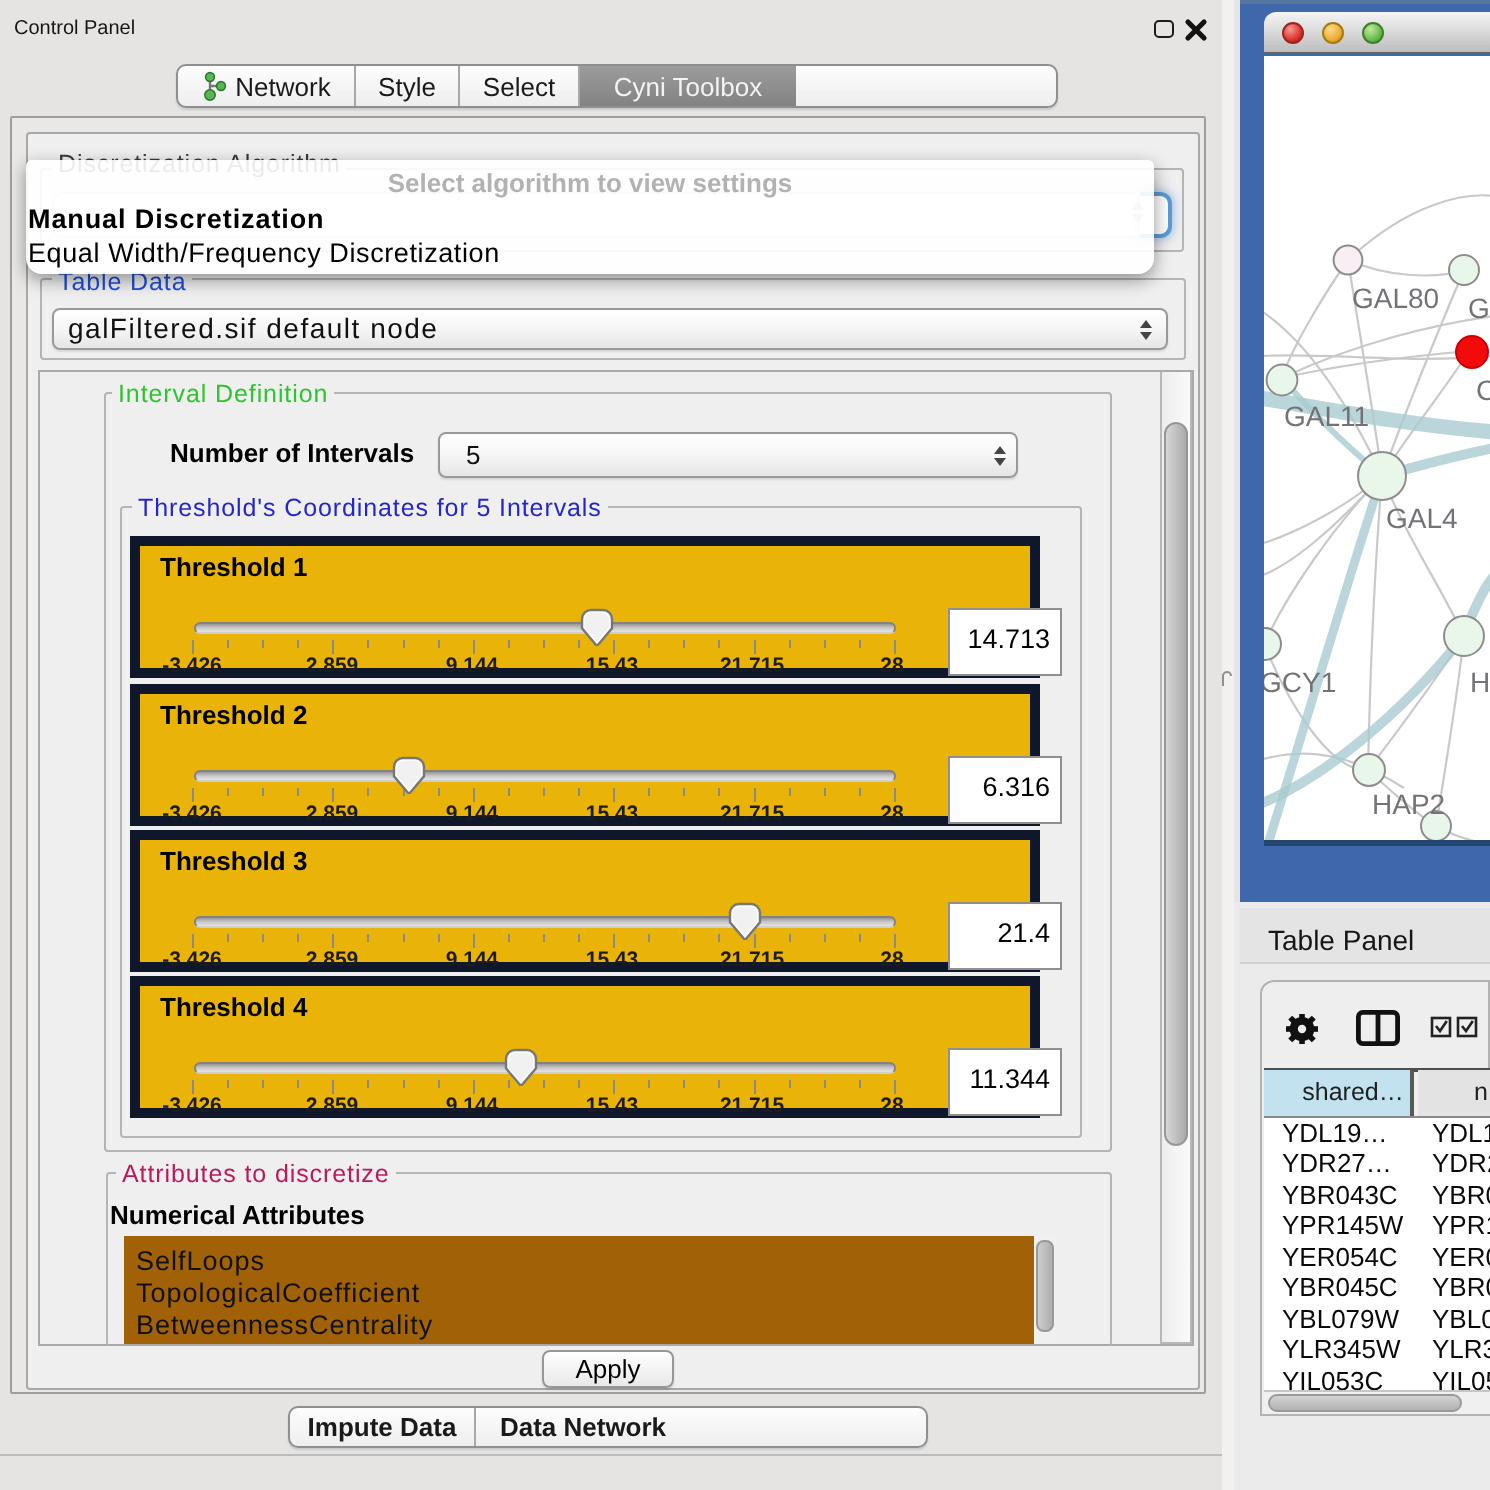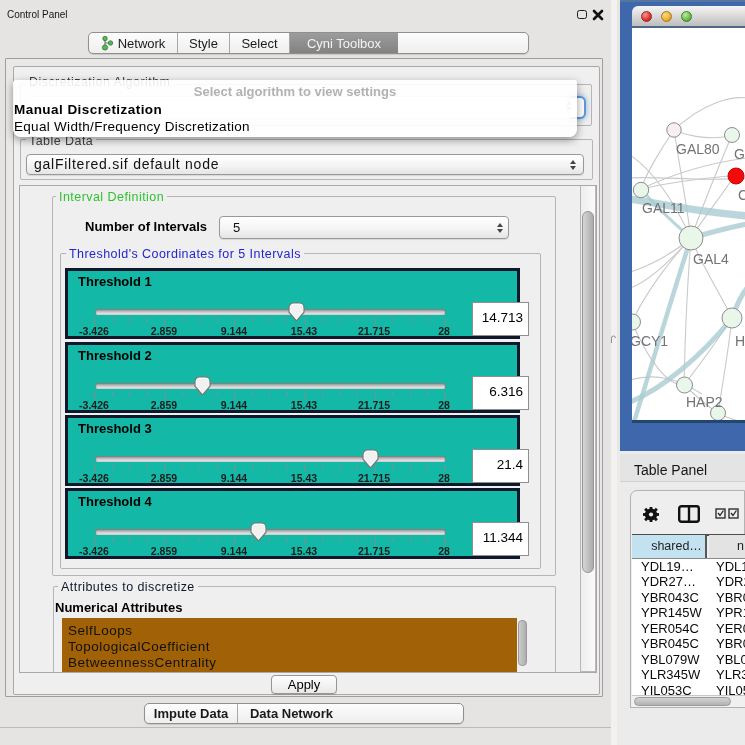--- a/index.html
+++ b/index.html
@@ -8,21 +8,21 @@
 .seg div{display:flex;align-items:center;justify-content:center;font-size:13px;color:#1a1a1a;border-right:1px solid #a8a8a8}
 .seg div:last-child{border-right:none}
 .seg .sel{background:linear-gradient(#9c9c9c,#828282);color:#f3f3f3;border-right-color:#777}
 .fieldset{position:absolute;border:1px solid #b5b5b5;border-radius:2px}
 .ftitle{position:absolute;font-size:12.5px;letter-spacing:.45px;background:#efefef;padding:0 3px;white-space:nowrap}
 .combo{position:absolute;border:1px solid #999;border-radius:4px;background:linear-gradient(#fff, #f4f4f4 55%,#e5e5e5);font-size:13px;color:#111;box-shadow:0 1px 1px rgba(0,0,0,.1)}
 .arr{position:absolute;right:9px;width:7px}
 .arr i{display:block;width:0;height:0;border-left:3.5px solid transparent;border-right:3.5px solid transparent}
 .arr .up{border-bottom:4px solid #444;margin-bottom:2px}
 .arr .dn{border-top:4px solid #444}
-.tpanel{position:absolute;left:65px;width:455px;height:71px;border:3px solid #0f172a;background:#14b8a6}
+.tpanel{position:absolute;left:65px;width:455px;height:71px;border:5px solid #0f172a;background:#eab308}
 .tlabel{position:absolute;left:10px;top:3px;font-weight:bold;font-size:13px;color:#000}
 .track{position:absolute;left:27px;top:38px;width:351px;height:6px;border-radius:3px;background:linear-gradient(#989898,#c9c9c9 50%,#e4e4e4);border:1px solid #828282;border-bottom-color:#cfcfcf}
 .ticks{position:absolute;left:26px;top:47px;width:352px;height:4px;background:repeating-linear-gradient(90deg,#8a8a8a 0 1px,transparent 1px 17.55px)}
 .mticks{position:absolute;left:26px;top:47px;width:352px;height:7px;background:repeating-linear-gradient(90deg,#8a8a8a 0 1px,transparent 1px 70.2px)}
 .tnum{position:absolute;top:54px;transform:translateX(-50%);font-size:10.5px;font-weight:bold;color:#1c1c1c}
 .thumb{position:absolute;top:31px}
 .vbox{position:absolute;left:404px;top:31px;width:57px;height:34px;background:#fff;border:1px solid #8f8f8f;font-size:13.5px;color:#000;text-align:right;padding:7px 5px 0 0}
 .tl{position:absolute;width:11px;height:11px;border-radius:50%}
 .rowtxt{position:relative;font-size:13px;color:#0a0a0a;height:15.45px;line-height:15.45px;white-space:nowrap}
 </style></head>
@@ -55,21 +55,21 @@
 <div class="fieldset" style="left:20px;top:84px;width:572px;height:42px"></div>
 <div class="ftitle" style="left:26px;top:75px;color:#3a3a3a">Discretization Algorithm</div>
 <div class="abs" style="left:26px;top:96px;width:560px;height:23px;border-radius:5px;background:#fdfdfe;border:1px solid #cdd8e4"></div>
 <div class="abs" style="left:570px;top:96px;width:16px;height:23px;border:2.5px solid #5b9ad6;border-left:none;border-radius:0 6px 6px 0;box-shadow:0 0 5px 1px rgba(90,150,215,.5);background:#fdfdfe"></div>
 <div class="arr" style="left:566px;top:101px">
     <i class="up" style="border-bottom-color:#aaa"></i>
     <i class="dn" style="border-top-color:#aaa"></i>
   </div>
 
 <div class="fieldset" style="left:20px;top:139px;width:573px;height:41px"></div>
-<div class="ftitle" style="left:26px;top:134px;color:#404040">Table Data</div>
+<div class="ftitle" style="left:26px;top:134px;color:#1d4ed8">Table Data</div>
 <div class="combo" style="left:26px;top:154px;width:558px;height:21px;line-height:19px"><span style="margin-left:7px;letter-spacing:.75px;font-size:14px">galFiltered.sif default node</span></div>
 <div class="arr" style="left:0;top:160px;left:570px">
     <i class="up"></i>
     <i class="dn"></i>
   </div>
 
 <div class="abs" style="left:19px;top:185px;width:578px;height:488px;border:1px solid #a9a9a9;background:#efefef"></div>
 
 <div class="fieldset" style="left:52px;top:196px;width:504px;height:380px"></div>
 <div class="ftitle" style="left:56px;top:190px;color:#2ec42e">Interval Definition</div>
@@ -150,21 +150,21 @@
  <span class="tnum" style="left:26px">-3.426</span>
     <span class="tnum" style="left:96px">2.859</span>
     <span class="tnum" style="left:166px">9.144</span>
     <span class="tnum" style="left:236px">15.43</span>
     <span class="tnum" style="left:306px">21.715</span>
     <span class="tnum" style="left:376px">28</span>
  <div class="vbox">11.344</div>
 </div>
 
 <div class="fieldset" style="left:53px;top:586px;width:503px;height:87px;border-bottom:none"></div>
-<div class="ftitle" style="left:58px;top:580px;color:#0f172a">Attributes to discretize</div>
+<div class="ftitle" style="left:58px;top:580px;color:#be185d">Attributes to discretize</div>
 <div class="abs" style="left:55px;top:600px;font-weight:bold;font-size:13px;color:#000">Numerical Attributes</div>
 <div class="abs" style="left:62px;top:618px;width:466px;height:54px;background:#a16207;overflow:hidden">
   <div style="font-size:13.5px;color:#111;padding-left:6px;line-height:15.9px;padding-top:5px;letter-spacing:.5px">SelfLoops<br>TopologicalCoefficient<br>BetweennessCentrality</div>
 </div>
 <div class="abs" style="left:517px;top:618px;width:11px;height:54px;background:#f0f0f0"></div>
 <div class="abs" style="left:518px;top:620px;width:9px;height:46px;background:linear-gradient(90deg,#cdcdcd,#aeaeae);border:1px solid #999;border-radius:4px"></div>
 
 <div class="abs" style="left:580px;top:186px;width:16px;height:486px;background:linear-gradient(90deg,#ededed,#fafafa);border:1px solid #b7b7b7;border-top:none"></div>
 <div class="abs" style="left:582px;top:211px;width:12px;height:362px;background:linear-gradient(90deg,#d6d6d6,#ababab);border:1px solid #979797;border-radius:6px"></div>
 

